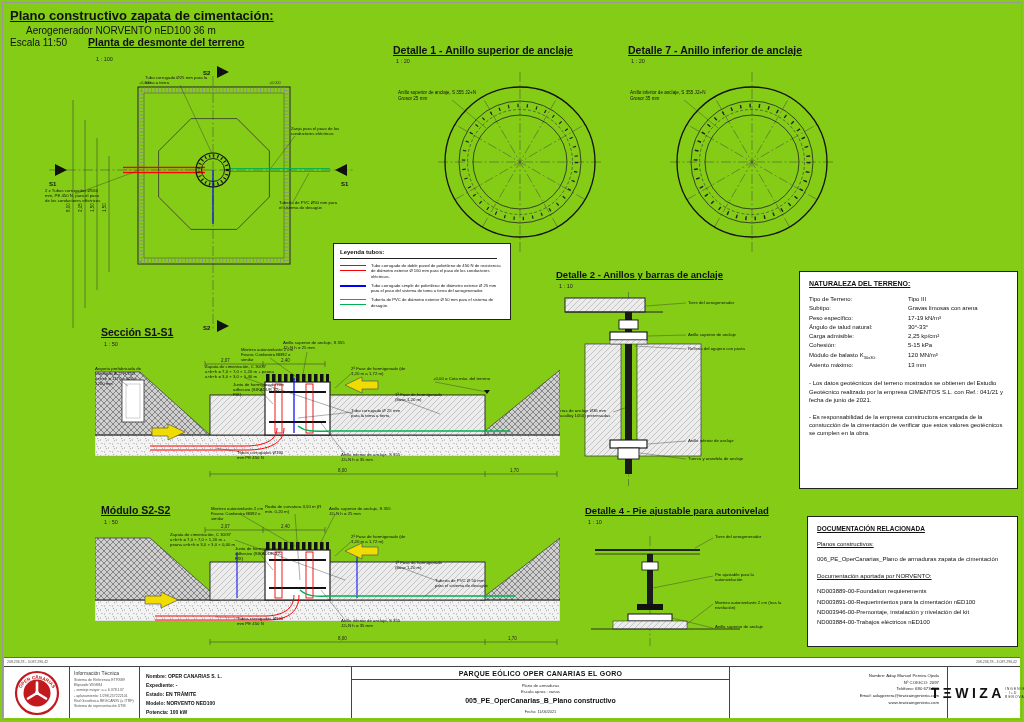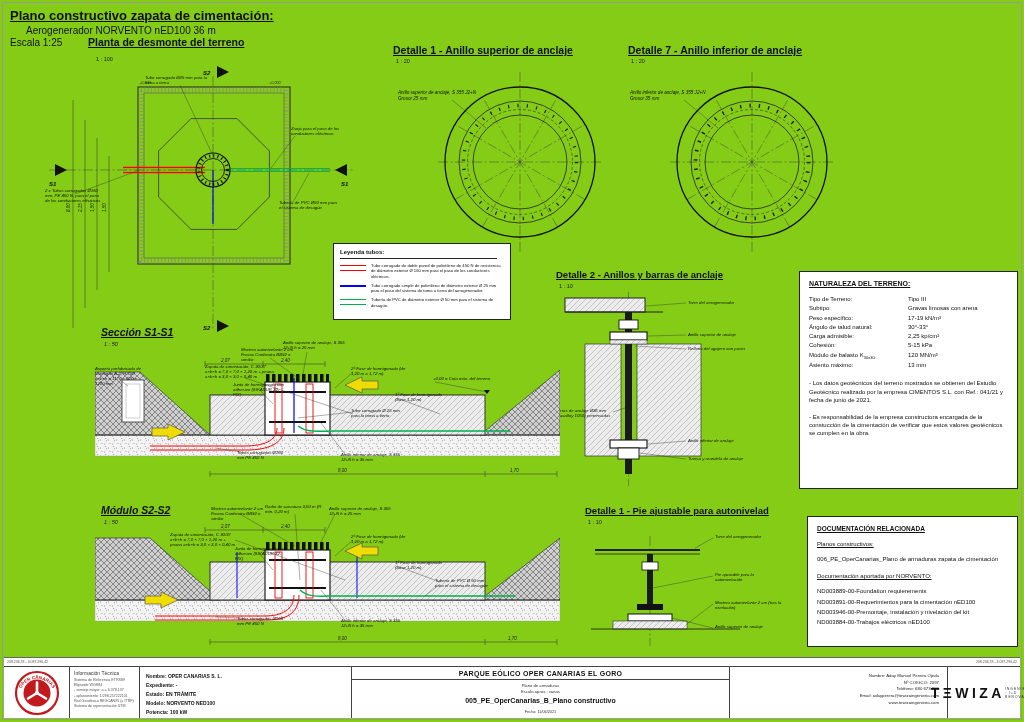--- a/index.html
+++ b/index.html
@@ -5,21 +5,21 @@
   html,body{margin:0;padding:0;background:#9a9a9a;}
   .sheet{position:relative;width:1024px;height:722px;background:#84cc16;overflow:hidden;
          font-family:"Liberation Sans",sans-serif;color:#111;}
   .frame{position:absolute;inset:2px;border:1px solid #999;pointer-events:none;}
   .h1{position:absolute;left:10px;top:8px;font-size:13px;font-weight:700;text-decoration:underline;}
   .h2{position:absolute;left:10px;top:25px;font-size:10px;margin-left:16px;}
   .h3{position:absolute;left:10px;top:37px;font-size:10px;}
   .vt{position:absolute;font-weight:700;text-decoration:underline;font-size:10.5px;}
   .vt.sm{font-size:9.5px;}
   .vs{position:absolute;font-size:5.5px;color:#222;}
-  .view{position:absolute;font-style:italic;}
+  .view{position:absolute;}
   .view > svg{position:absolute;left:0;top:0;}
   .lbl{position:absolute;font-size:4.3px;line-height:1.2;color:#111;}
   .note2{position:absolute;font-size:4.6px;line-height:1.35;color:#111;}
   svg text{font-family:"Liberation Sans",sans-serif;}
   .dimt{font-size:4.5px;fill:#222;}
   .lvl{font-size:3.8px;fill:#333;}
   .mk{font-size:6px;font-weight:700;fill:#111;}
   .cl{stroke:#444;stroke-width:0.5;stroke-dasharray:10,2.5,2,2.5;fill:none;}
   .ld{stroke:#333;stroke-width:0.4;fill:none;}
   .tick{stroke:#333;stroke-width:0.5;}
@@ -79,21 +79,21 @@
       </pattern>
       <pattern id="sp" width="8" height="8" patternUnits="userSpaceOnUse">
         <rect width="8" height="8" fill="#f3f3f3"></rect>
         <path d="M1,2 h0.9 M5,6 h0.9 M6.5,1.5 h0.9 M3,6.8 h0.9 M2.2,4.6 h0.9" stroke="#888" stroke-width="0.9"></path>
       </pattern>
     </defs>
   </svg>
 
   <div class="h1">Plano constructivo zapata de cimentación:</div>
   <div class="h2">Aerogenerador NORVENTO nED100 36 m</div>
-  <div class="h3">Escala 1:25</div>
+  <div class="h3">Escala 11:50</div>
 
   <div class="vt" style="left:88px;top:36px">Planta de desmonte del terreno</div>
   <div class="vs" style="left:96px;top:56px">1 : 100</div>
 
   <div class="view" style="left:45px;top:62px;width:315px;height:275px">
     <svg viewBox="0 0 315 275" width="315" height="275">
       <line x1="4" y1="108" x2="308" y2="108" class="cl"></line>
       <line x1="168" y1="14" x2="168" y2="268" class="cl"></line>
       <rect x="93" y="25" width="152" height="177" fill="none" stroke="#222" stroke-width="1"></rect>
       <rect x="96" y="28" width="146" height="171" fill="none" stroke="#8a8a8a" stroke-width="5" stroke-dasharray="0.8,2.6"></rect>
@@ -364,21 +364,21 @@
     <div class="lbl" style="left:170px;top:4px;width:60px">Radio de curvatura 3,50 m (R mín. 0,20 m)</div>
     <div class="lbl" style="left:234px;top:6px;width:62px">Anillo superior de anclaje, S 355 J2+N h = 25 mm</div>
     <div class="lbl" style="left:140px;top:46px;width:52px">Junta de hormigonado con adhesivo (SIKADUR 32-FIX)</div>
     <div class="lbl" style="left:256px;top:34px;width:58px">2ª Fase de hormigonado (de 1,20 m a 1,72 m)</div>
     <div class="lbl" style="left:300px;top:60px;width:52px">1ª Fase de hormigonado (base 1,20 m)</div>
     <div class="lbl" style="left:246px;top:118px;width:62px">Anillo inferior de anclaje, S 355 J2+N h = 35 mm</div>
     <div class="lbl" style="left:340px;top:78px;width:55px">Tubería de PVC Ø 50 mm para el sistema de desagüe</div>
     <div class="lbl" style="left:142px;top:116px;width:48px">Tubos corrugados Ø160 mm PE 450 N</div>
   </div>
 
-  <div class="vt sm" style="left:585px;top:505px">Detalle 1 - Pie ajustable para autonivelad</div>
+  <div class="vt sm" style="left:585px;top:505px">Detalle 4 - Pie ajustable para autonivelad</div>
   <div class="vs" style="left:588px;top:519px">1 : 10</div>
   <div class="view" style="left:555px;top:528px;width:250px;height:130px">
     <svg viewBox="0 0 250 130" width="250" height="130">
       <line x1="95" y1="8" x2="95" y2="118" class="cl"></line>
       <line x1="40" y1="22" x2="145" y2="22" stroke="#222" stroke-width="2"></line>
       <line x1="40" y1="26" x2="145" y2="26" stroke="#222" stroke-width="0.8"></line>
       <rect x="92" y="26" width="6" height="50" fill="#1a1a1a"></rect>
       <rect x="87" y="34" width="16" height="8" fill="#fff" stroke="#111" stroke-width="0.8"></rect>
       <rect x="82" y="76" width="26" height="6" fill="#111"></rect>
       <rect x="73" y="86" width="44" height="7" fill="#fff" stroke="#111" stroke-width="1"></rect>

